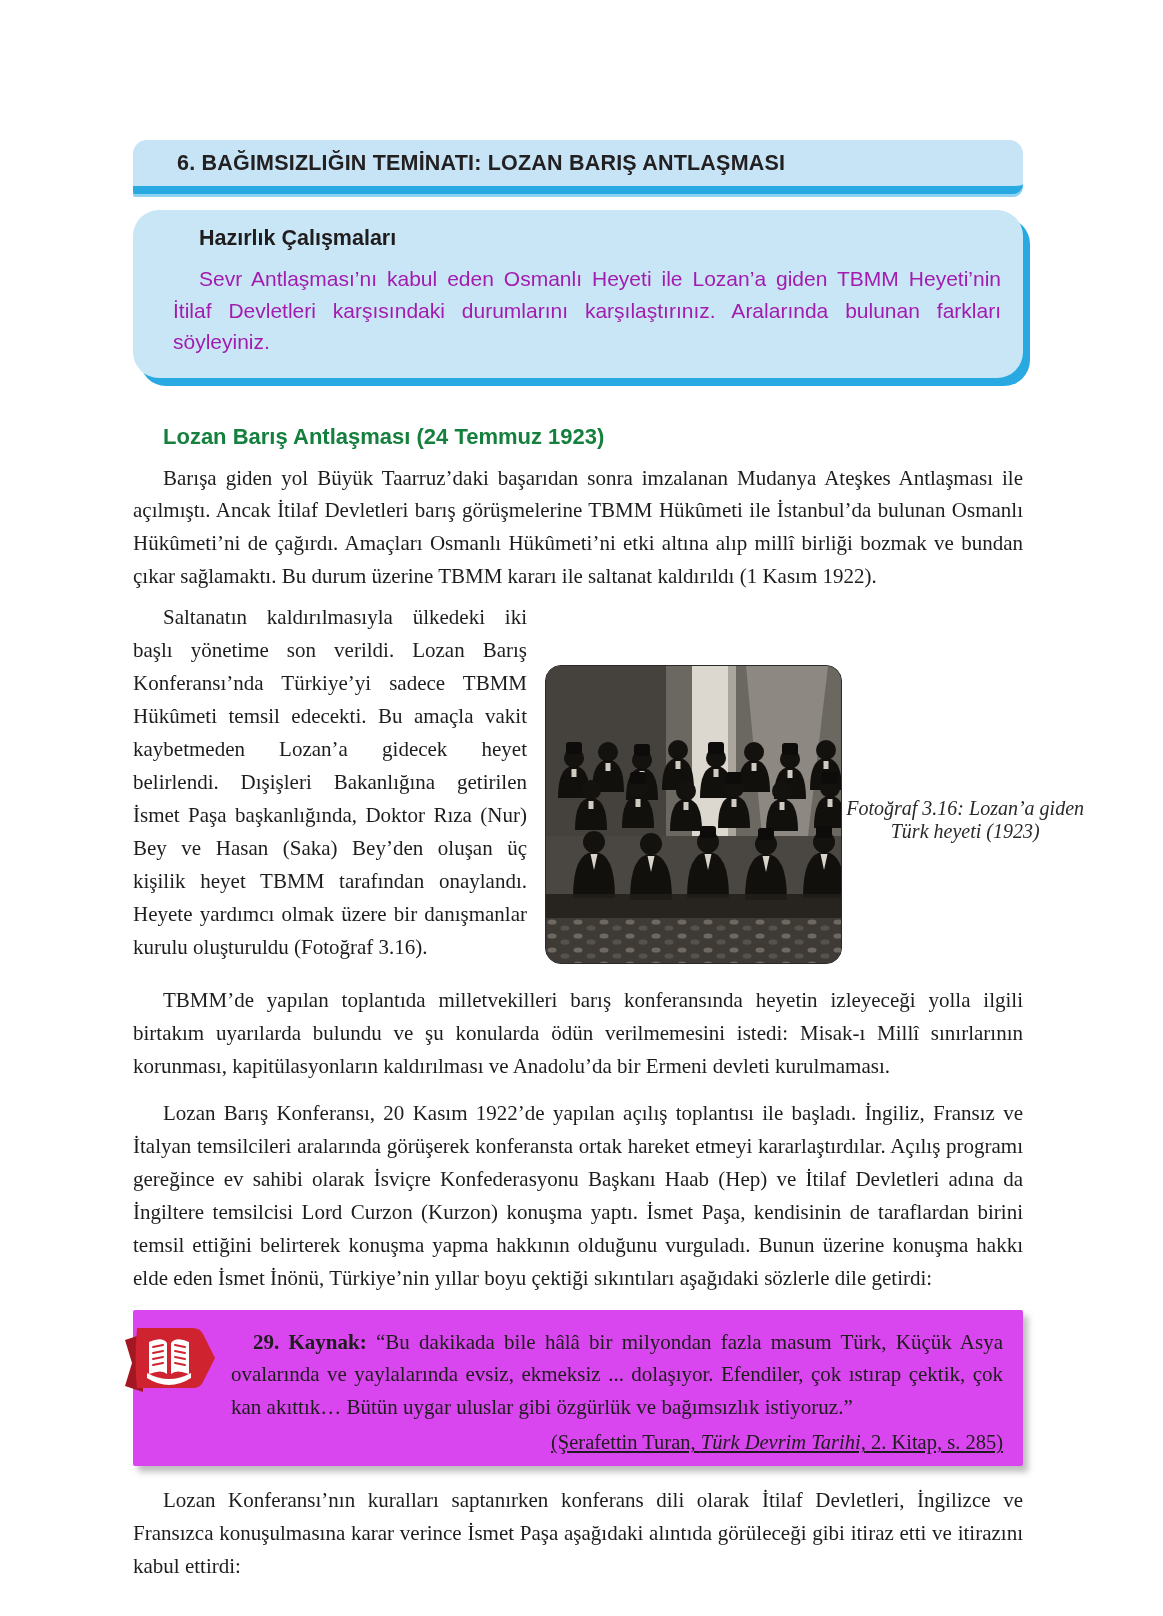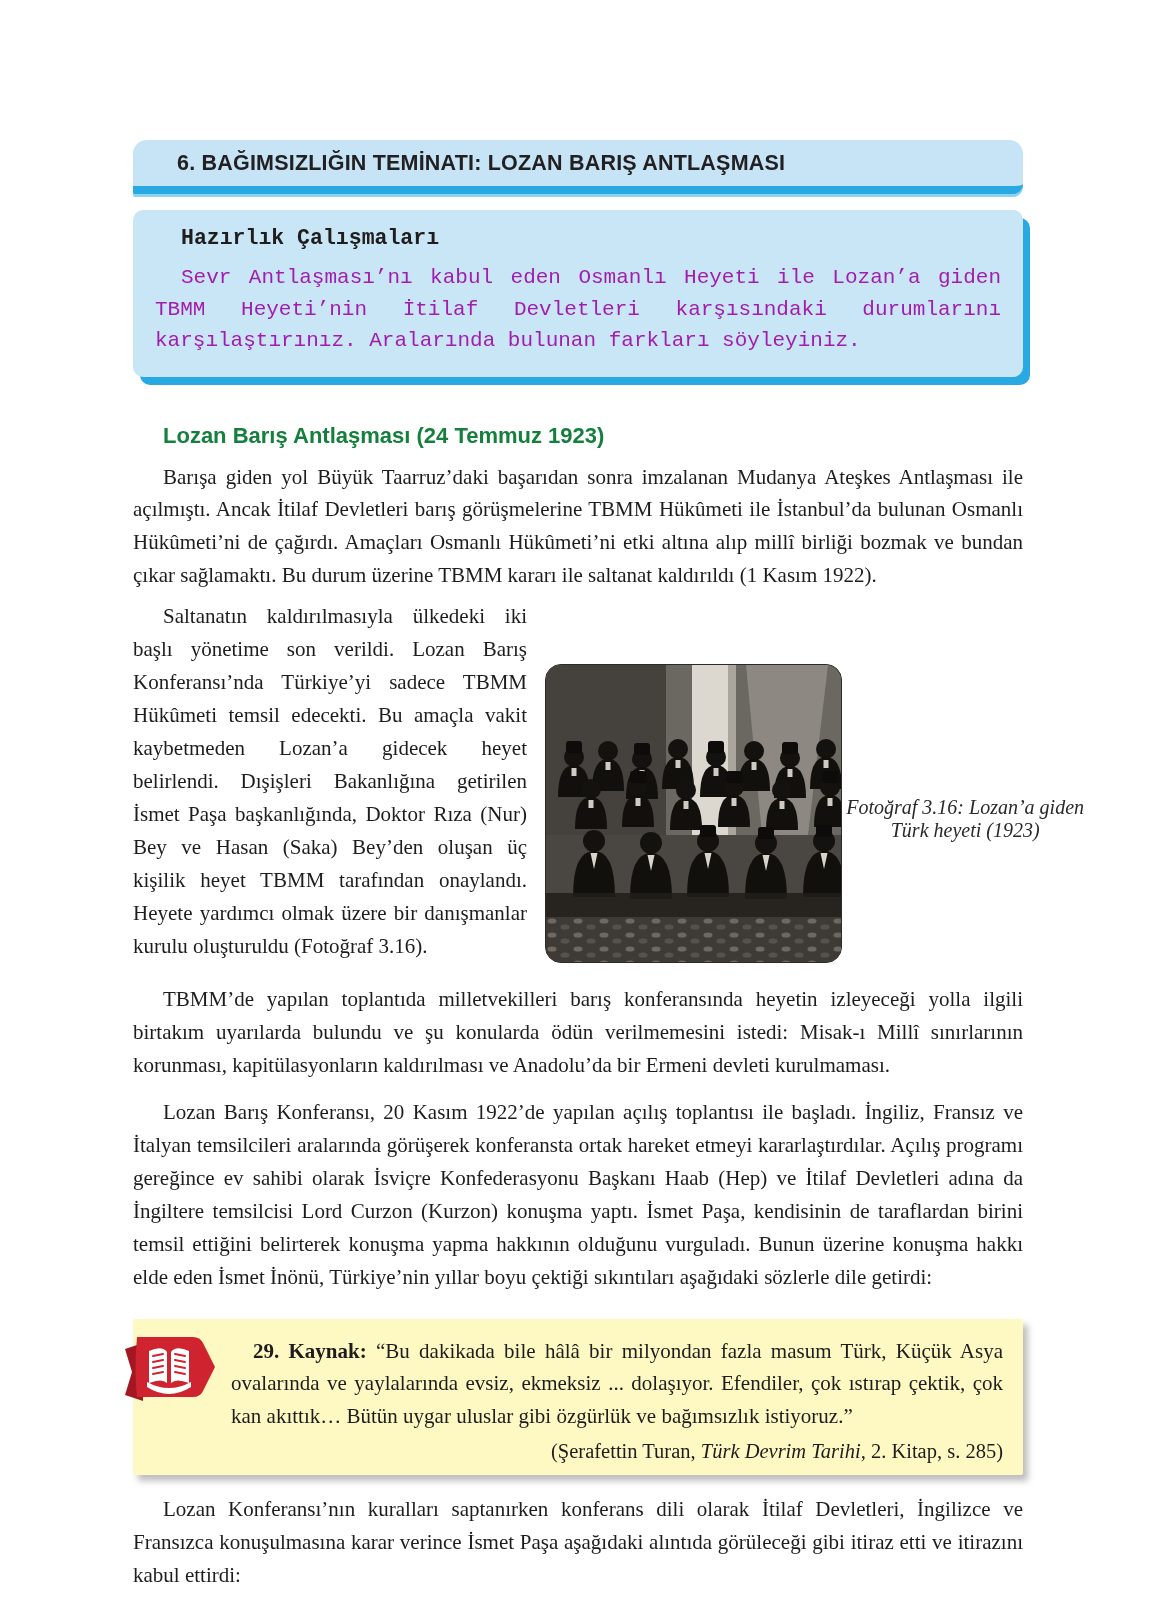--- a/index.html
+++ b/index.html
@@ -23,24 +23,24 @@
     display:flex;align-items:center;
     padding-left:44px;
     font-family:"Liberation Sans", sans-serif;
     font-weight:bold;font-size:21.5px;color:#232022;
     letter-spacing:.2px;
     margin-bottom:16px;
   }
   
   .hazirlik-box{
     background:#c9e6f7;
-    border-radius:10px;
+    border-radius:26px;
     box-shadow:7px 8px 0 #29a9e2;
-    padding:16px 22px 20px 22px;
-    font-family:Liberation Mono, monospace;
+    padding:16px 22px 20px 40px;
+    font-family:Liberation Sans, sans-serif;
     margin-bottom:46px;
   }
   .hazirlik-title{
     font-weight:bold;font-size:21.5px;color:#1f1d1e;
     margin:0 0 12px 26px;
   }
   .hazirlik-body{
     margin:0;font-size:21px;line-height:1.5;color:#a21caf;
     text-indent:26px;text-align:justify;
   }
@@ -69,38 +69,38 @@
   }
   .photo-frame svg{display:block;}
   .photo-caption{
     font-style:italic;font-size:20px;color:#2a2828;
     text-align:center;margin-top:10px;
   }
   .after-cols{margin-top:20px;}
   
   .kaynak-box{
     position:relative;
-    margin-top:25px;
-    background:#fef9c3;
+    margin-top:15px;
+    background:#d946ef;
     box-shadow:5px 6px 6px rgba(110,110,110,.45);
     padding:16px 20px 12px 20px;
     border-radius:2px;
   }
   .book-icon{
     float:left;
     width:96px;height:78px;
     margin:-4px 14px 2px -32px;
   }
   .kaynak-quote{
     margin:0;font-size:21px;line-height:1.55;
     text-align:justify;text-indent:22px;
   }
   .kaynak-label{font-weight:bold;}
   .kaynak-source{
-    margin:8px 0 0 0;font-size:20.5px;text-align:right;clear:none;
+    margin:8px 0 0 0;font-size:20.5px;text-align:right;clear:none;text-decoration:underline;
   }
   .kaynak-source .italic{font-style:italic;}
   .last-para{margin-top:18px;}
 </style>
 </head>
 <body>
 
 <div class="page">
 
   <div class="header-bar">

